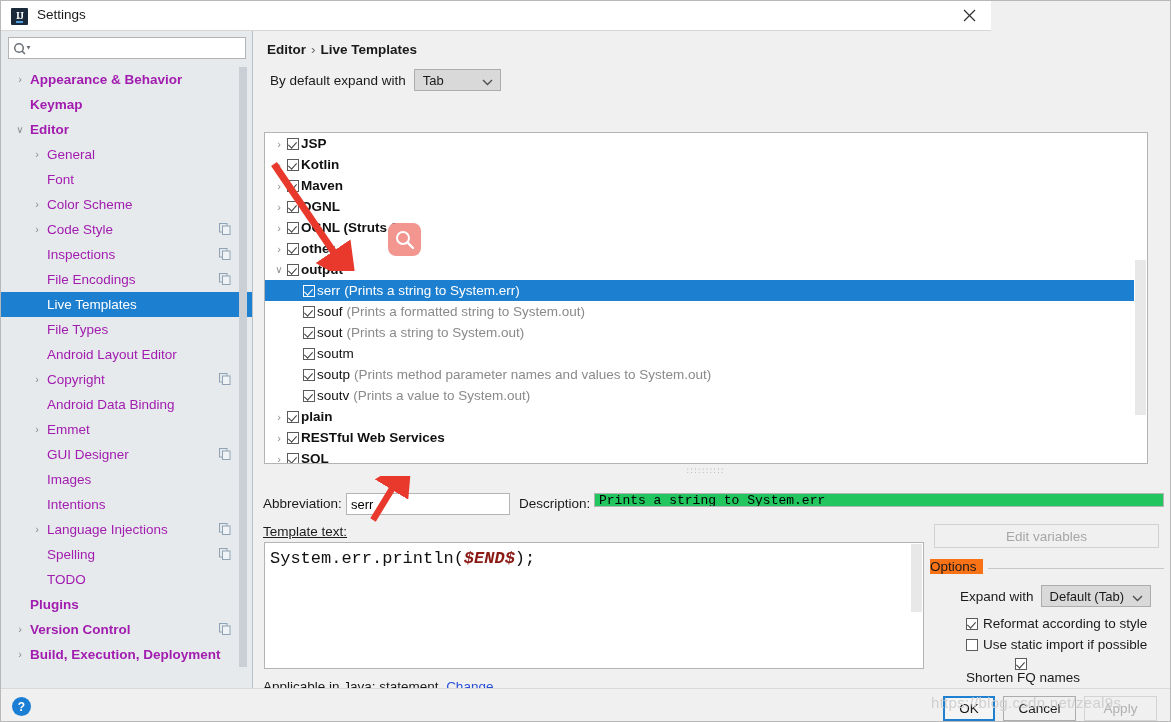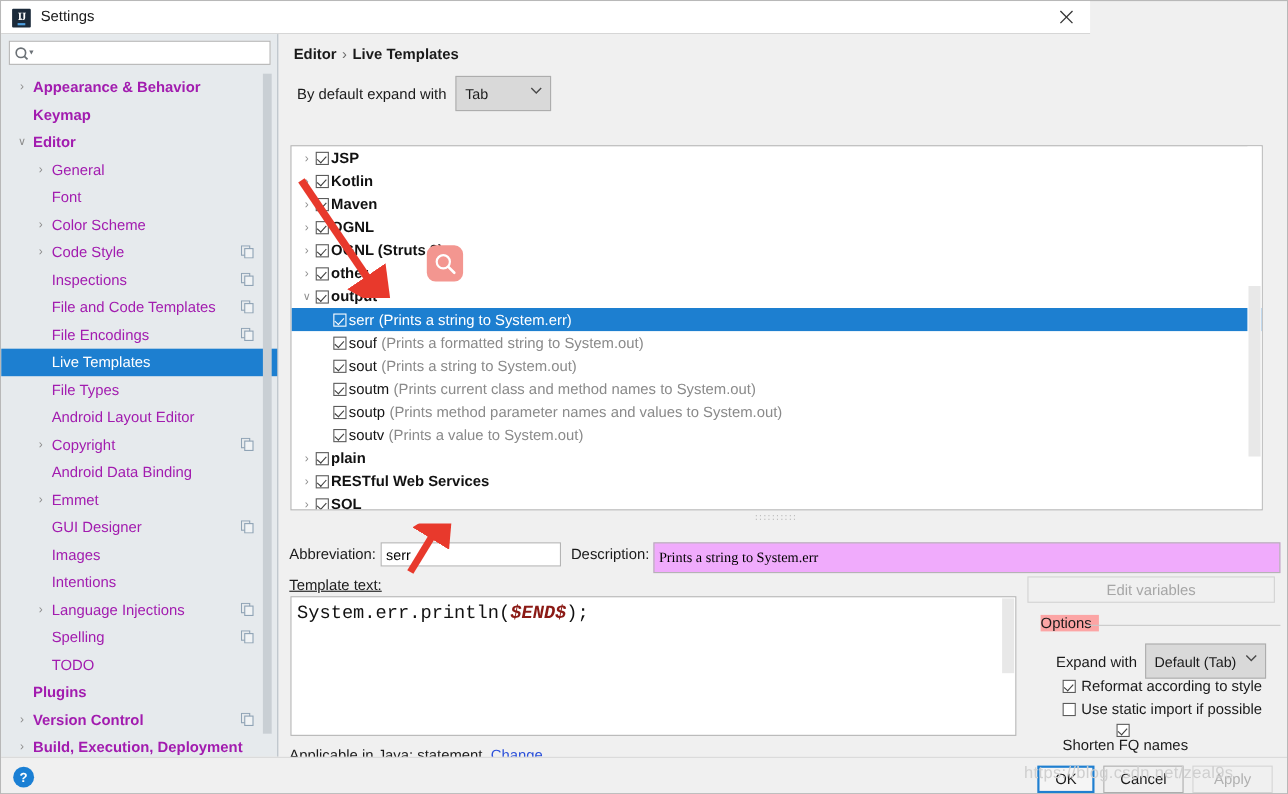--- a/index.html
+++ b/index.html
@@ -129,21 +129,21 @@
     white-space: nowrap;
   }
   #breadcrumb .sep { color: #6a6a6a; font-weight: normal; padding: 0 5px; }
   #expand-row {
     position: absolute; left: 16px; top: 38px;
     display: flex; align-items: center;
   }
   #expand-label { font-size: 13.5px; color: #1a1a1a; margin-right: 8px; }
   .combo {
     position: relative;
-    height: 32px;
+    height: 22px;
     background: #d9d9d9;
     border: 1px solid #adadad;
     display: flex; align-items: center;
     cursor: default;
   }
   .combo .combo-val {
     font-size: 13px; color: #1a1a1a;
     padding-left: 8px; white-space: nowrap;
   }
   .combo .combo-arrow {
@@ -231,23 +231,23 @@
   #abbrev-input {
     position: absolute; left: 92px; top: 0;
     width: 164px; height: 22px;
     border: 1px solid #b4b4b4; background: #ffffff;
     font-family: "Liberation Sans", sans-serif;
     font-size: 13px; padding: 0 4px; outline: none;
   }
   #desc-label { position: absolute; left: 265px; top: 3px; }
   #desc-input {
     position: absolute; left: 340px; top: 0;
-    width: 570px; height: 28px;
-    border: 1px solid #b4b4b4; background: #f0abfc;
-    font-family: Liberation Serif, serif;
+    width: 570px; height: 14px;
+    border: 1px solid #b4b4b4; background: #22c55e;
+    font-family: Liberation Mono, monospace;
     font-size: 13px; padding: 0 4px; outline: none;
   }
 
   #tpl-label { position: absolute; left: 9px; top: 493px; font-size: 13.5px; text-decoration: underline; }
   #tpl-box {
     position: absolute; left: 10px; top: 511px;
     width: 660px; height: 127px;
     background: #ffffff;
     border: 1px solid #b4b4b4;
     overflow: hidden;
@@ -283,23 +283,23 @@
     display: flex; align-items: center; justify-content: center;
     cursor: default;
   }
 
   
   #options-panel {
     position: absolute; left: 676px; top: 528px;
     width: 238px; height: 110px;
   }
   #options-title {
-    position: absolute; left: 16px; top: 0;
+    position: absolute; left: 0; top: 0;
     font-size: 13.5px; color: #1a1a1a;
-    background: #fca5a5; padding-right: 6px;
+    background: #f97316; padding-right: 6px;
   }
   #options-rule {
     position: absolute; left: 58px; top: 9px;
     width: 176px; height: 1px; background: #c8c8c8;
   }
   #expand-with-row {
     position: absolute; left: 30px; top: 26px;
     display: flex; align-items: center;
   }
   #expand-with-label { font-size: 13.5px; margin-right: 7px; }
@@ -429,28 +429,20 @@
         <div class="nav-item lvl1">
           <span class="chev"></span>
           <span class="nav-label">Inspections</span>
           <span class="copy-ic"><svg width="12" height="12" viewBox="0 0 12 12">
               <rect x="0.5" y="0.5" width="7.5" height="8.5" fill="none" stroke="#8fa3b5" stroke-width="1"></rect>
               <rect x="3.5" y="3" width="7.5" height="8.5" fill="#f0f3f5" stroke="#8fa3b5" stroke-width="1"></rect>
             </svg></span>
         </div>
         <div class="nav-item lvl1">
           <span class="chev"></span>
-          <span class="nav-label">File and Code Templates</span>
-          <span class="copy-ic"><svg width="12" height="12" viewBox="0 0 12 12">
-              <rect x="0.5" y="0.5" width="7.5" height="8.5" fill="none" stroke="#8fa3b5" stroke-width="1"></rect>
-              <rect x="3.5" y="3" width="7.5" height="8.5" fill="#f0f3f5" stroke="#8fa3b5" stroke-width="1"></rect>
-            </svg></span>
-        </div>
-        <div class="nav-item lvl1">
-          <span class="chev"></span>
           <span class="nav-label">File Encodings</span>
           <span class="copy-ic"><svg width="12" height="12" viewBox="0 0 12 12">
               <rect x="0.5" y="0.5" width="7.5" height="8.5" fill="none" stroke="#8fa3b5" stroke-width="1"></rect>
               <rect x="3.5" y="3" width="7.5" height="8.5" fill="#f0f3f5" stroke="#8fa3b5" stroke-width="1"></rect>
             </svg></span>
         </div>
         <div class="nav-item lvl1 selected">
           <span class="chev"></span>
           <span class="nav-label">Live Templates</span>
         </div>
@@ -600,21 +592,20 @@
             <span class="tdesc">(Prints a formatted string to System.out)</span>
           </div>
           <div class="trow child">
             <span class="cbx on"></span>
             <span class="tname">sout</span>
             <span class="tdesc">(Prints a string to System.out)</span>
           </div>
           <div class="trow child">
             <span class="cbx on"></span>
             <span class="tname">soutm</span>
-            <span class="tdesc">(Prints current class and method names to System.out)</span>
           </div>
           <div class="trow child">
             <span class="cbx on"></span>
             <span class="tname">soutp</span>
             <span class="tdesc">(Prints method parameter names and values to System.out)</span>
           </div>
           <div class="trow child">
             <span class="cbx on"></span>
             <span class="tname">soutv</span>
             <span class="tdesc">(Prints a value to System.out)</span>

